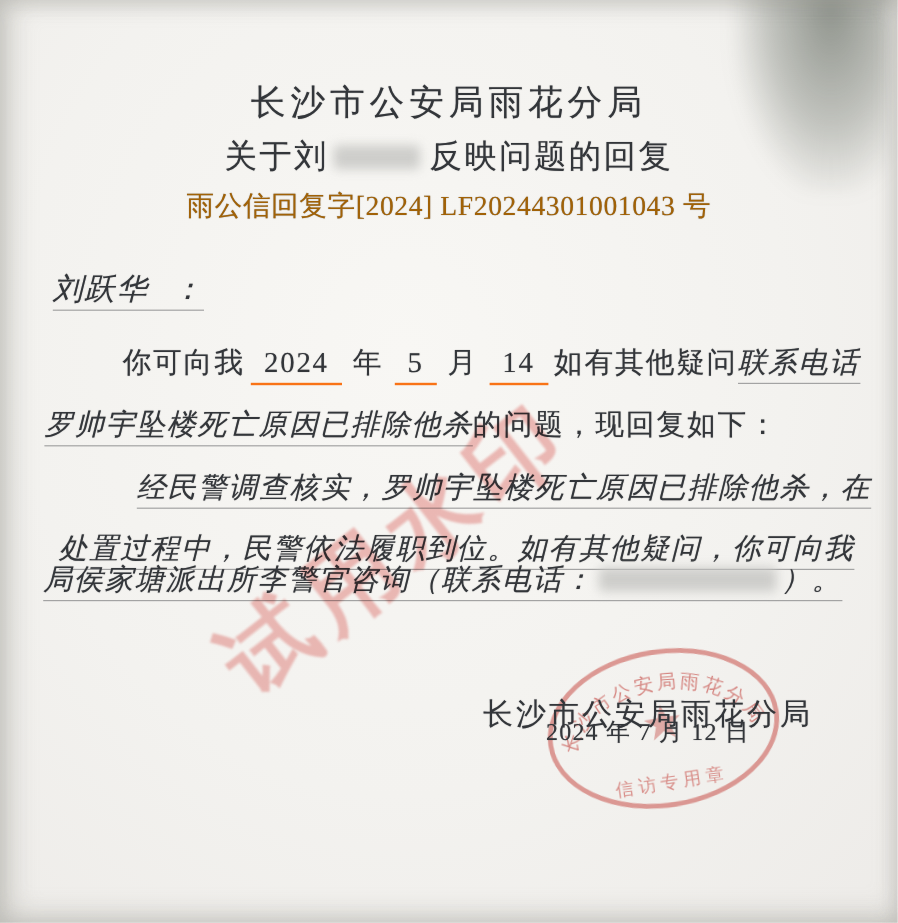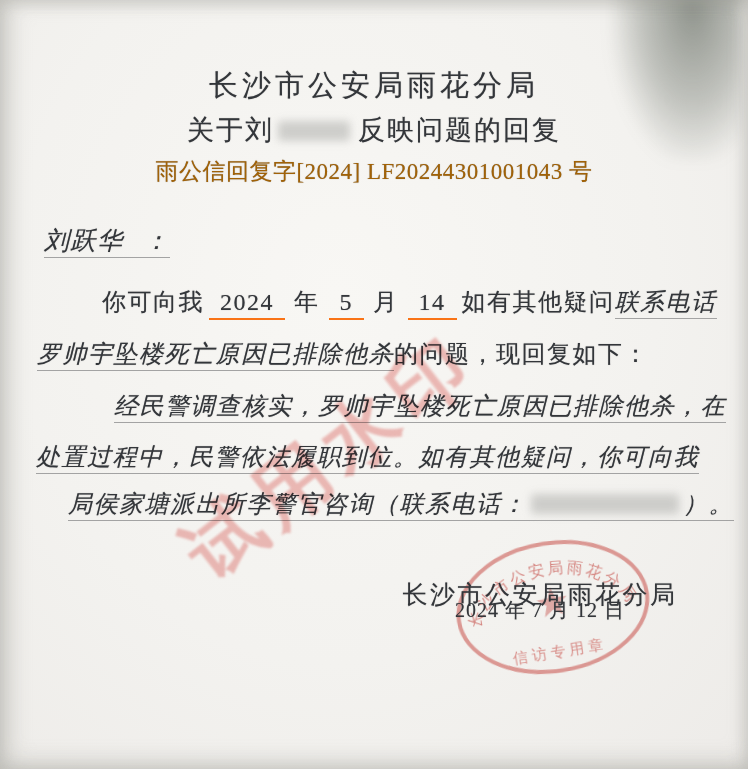--- a/index.html
+++ b/index.html
@@ -72,25 +72,25 @@
 </div>
 
 <div class="line ink" style="top:338px;left:37px;">
   <span class="u">罗帅宇坠楼死亡原因已排除他杀</span><span>的问题，现回复如下：</span>
 </div>
 
 <div class="line ink" style="top:390px;left:94px;margin-left:20px;">
   <span class="u">经民警调查核实，罗帅宇坠楼死亡原因已排除他杀，在</span>
 </div>
 
-<div class="line ink" style="top:441px;left:36px;">
+<div class="line ink" style="top:441px;left:49px;">
   <span class="u">处置过程中，民警依法履职到位。如有其他疑问，你可向我</span>
 </div>
 
-<div class="line ink" style="top:488px;left:36px;margin-left:32px;">
+<div class="line ink" style="top:467px;left:36px;">
   <span class="u"><span>局侯家塘派出所李警官咨询（联系电话：</span><span class="blur-redact phone-redact"></span><span>）。</span></span>
 </div>
 
 <svg class="seal" viewBox="0 0 220 162" transform="rotate(-4)">
   <g transform="rotate(-5 110 80)">
     <ellipse cx="110" cy="80" rx="95" ry="64" fill="none" stroke="rgba(201,85,79,.62)" stroke-width="4"></ellipse>
     <path id="sealArc" d="M 34 98 A 76 51 0 1 1 186 98" fill="none"></path>
     <text font-size="16" letter-spacing="2.5" fill="rgba(198,80,75,.72)" style="font-family:'Liberation Serif',serif;">
       <textPath href="#sealArc" startOffset="50%" text-anchor="middle">长沙市公安局雨花分局</textPath>
     </text>

